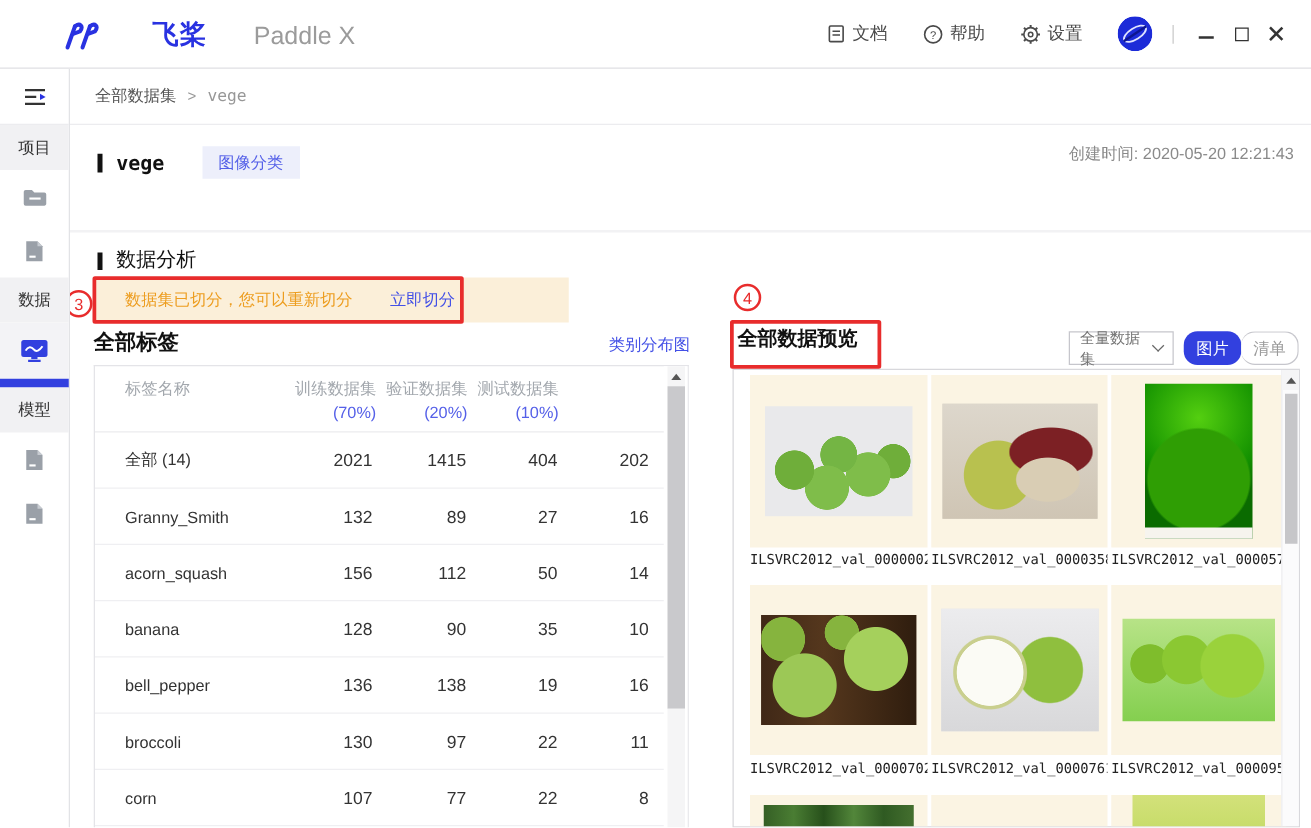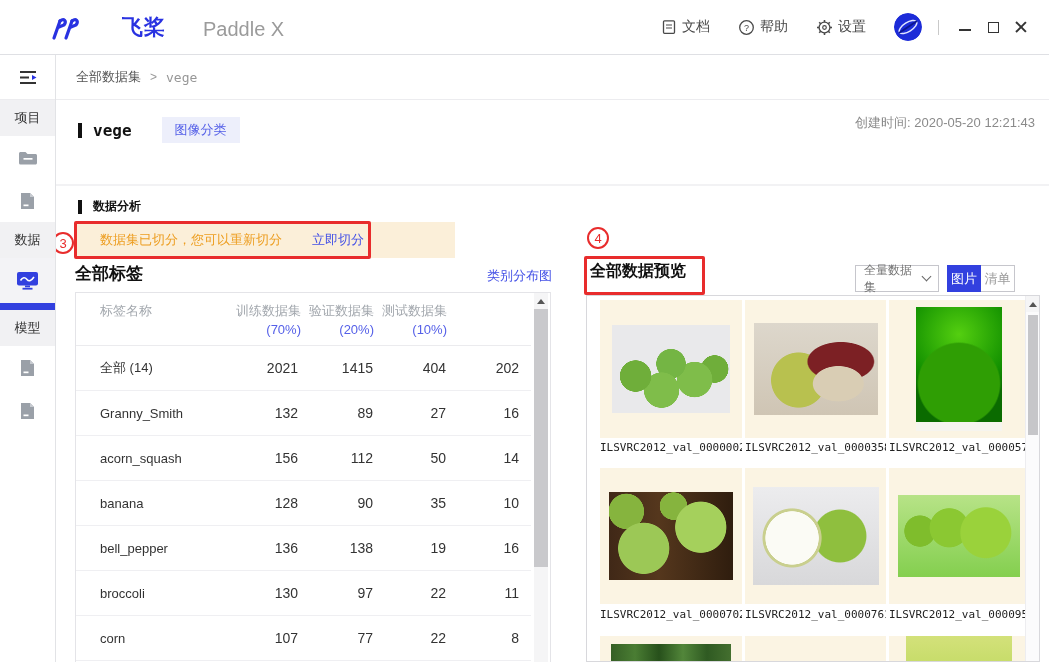--- a/index.html
+++ b/index.html
@@ -46,21 +46,21 @@
   
   .ds-header { position:absolute; left:78px; top:117px; display:flex; align-items:center; }
   .bar-black { width:4px; height:15px; background:#111; margin-right:11px; }
   .ds-name { font-family:"DejaVu Sans Mono",monospace; font-weight:bold; font-size:16px; color:#111; }
   .ds-badge { margin-left:30px; background:#EDEFFB; color:#5560E8; font-size:13px; padding:4px 13px; cursor:default; }
   .ds-created { position:absolute; top:114px; right:14px; color:#8a8a8a; font-size:13px; }
   .divider { position:absolute; left:56px; top:184px; right:0; height:2px; background:#f2f2f4; }
   
   .analysis-title { position:absolute; left:78px; top:198px; display:flex; align-items:center; }
   .analysis-title .bar-black { height:14px; }
-  .analysis-title span { font-size:12px; font-weight:bold; color:#111; }
+  .analysis-title span { font-size:16px; font-weight:normal; color:#111; }
   .banner { position:absolute; left:75px; top:222px; width:380px; height:36px; background:#FBEFD9;
     display:flex; align-items:center; font-size:13px; }
   .banner-text { color:#ED9D1F; margin-left:25px; }
   .banner-link { color:#4350E6; margin-left:30px; cursor:pointer; }
   
   .rbox { position:absolute; border:3px solid #E82C2C; border-radius:2px; z-index:6; pointer-events:none; }
   .rbox3 { left:74px; top:221px; width:297px; height:38px; }
   .rbox4 { left:584px; top:256px; width:121px; height:39px; }
   .circ { position:absolute; width:22px; height:22px; border:2px solid #E82C2C; border-radius:50%;
     color:#E82C2C; font-size:13px; display:flex; align-items:center; justify-content:center; z-index:6; background:transparent; }
@@ -91,22 +91,22 @@
   .t-thumb { width:14px; height:258px; background:#c9c9cc; cursor:grab; }
   .t-track-rest { width:14px; flex:1; background:#f5f5f6; }
   
   .pv-title { position:absolute; left:590px; top:261px; font-size:16px; font-weight:bold; color:#111; }
   .pv-select { position:absolute; left:855px; top:265px; width:84px; height:27px; border:1px solid #c6c6cc;
     display:flex; align-items:center; justify-content:space-between; padding:0 8px; font-size:12px;
     color:#737373; cursor:pointer; background:#fff; }
   .chev { width:7px; height:7px; border-right:1.5px solid #666; border-bottom:1.5px solid #666;
     transform:rotate(45deg); margin-top:-4px; }
   .pv-toggle { position:absolute; left:947px; top:265px; display:flex; }
-  .tg { width:34px; height:27px; display:flex; align-items:center; justify-content:center;
-    font-size:13px; cursor:pointer; }
+  .tg { width:46px; height:27px; display:flex; align-items:center; justify-content:center;
+    font-size:13px; cursor:pointer;border-radius:11px; }
   .tg-img { background:#3240DF; color:#fff; }
   .tg-list { background:#fff; color:#9b9b9b; border:1px solid #c6c6cc; border-left:none; }
   .pv-panel { position:absolute; left:586px; top:295px; width:454px; height:367px;
     border:1px solid #d8d8dc; background:#fff; overflow:hidden; }
   .pv-scrollbar { position:absolute; right:0; top:0; bottom:0; width:14px; background:#fbfbfc;
     border-left:1px solid #ededf0; display:flex; flex-direction:column; align-items:center; }
   .pv-thumb { width:10px; height:120px; background:#c6c6c9; margin-top:3px; cursor:grab; }
   .cell { position:absolute; background:#FBF4E3; }
   .r1 { top:4px; height:138px; } .r2 { top:172px; height:136px; } .r3 { top:340px; height:120px; }
   .col1 { left:13px; width:142px; } .col2 { left:158px; width:141px; } .col3 { left:302px; width:140px; }

